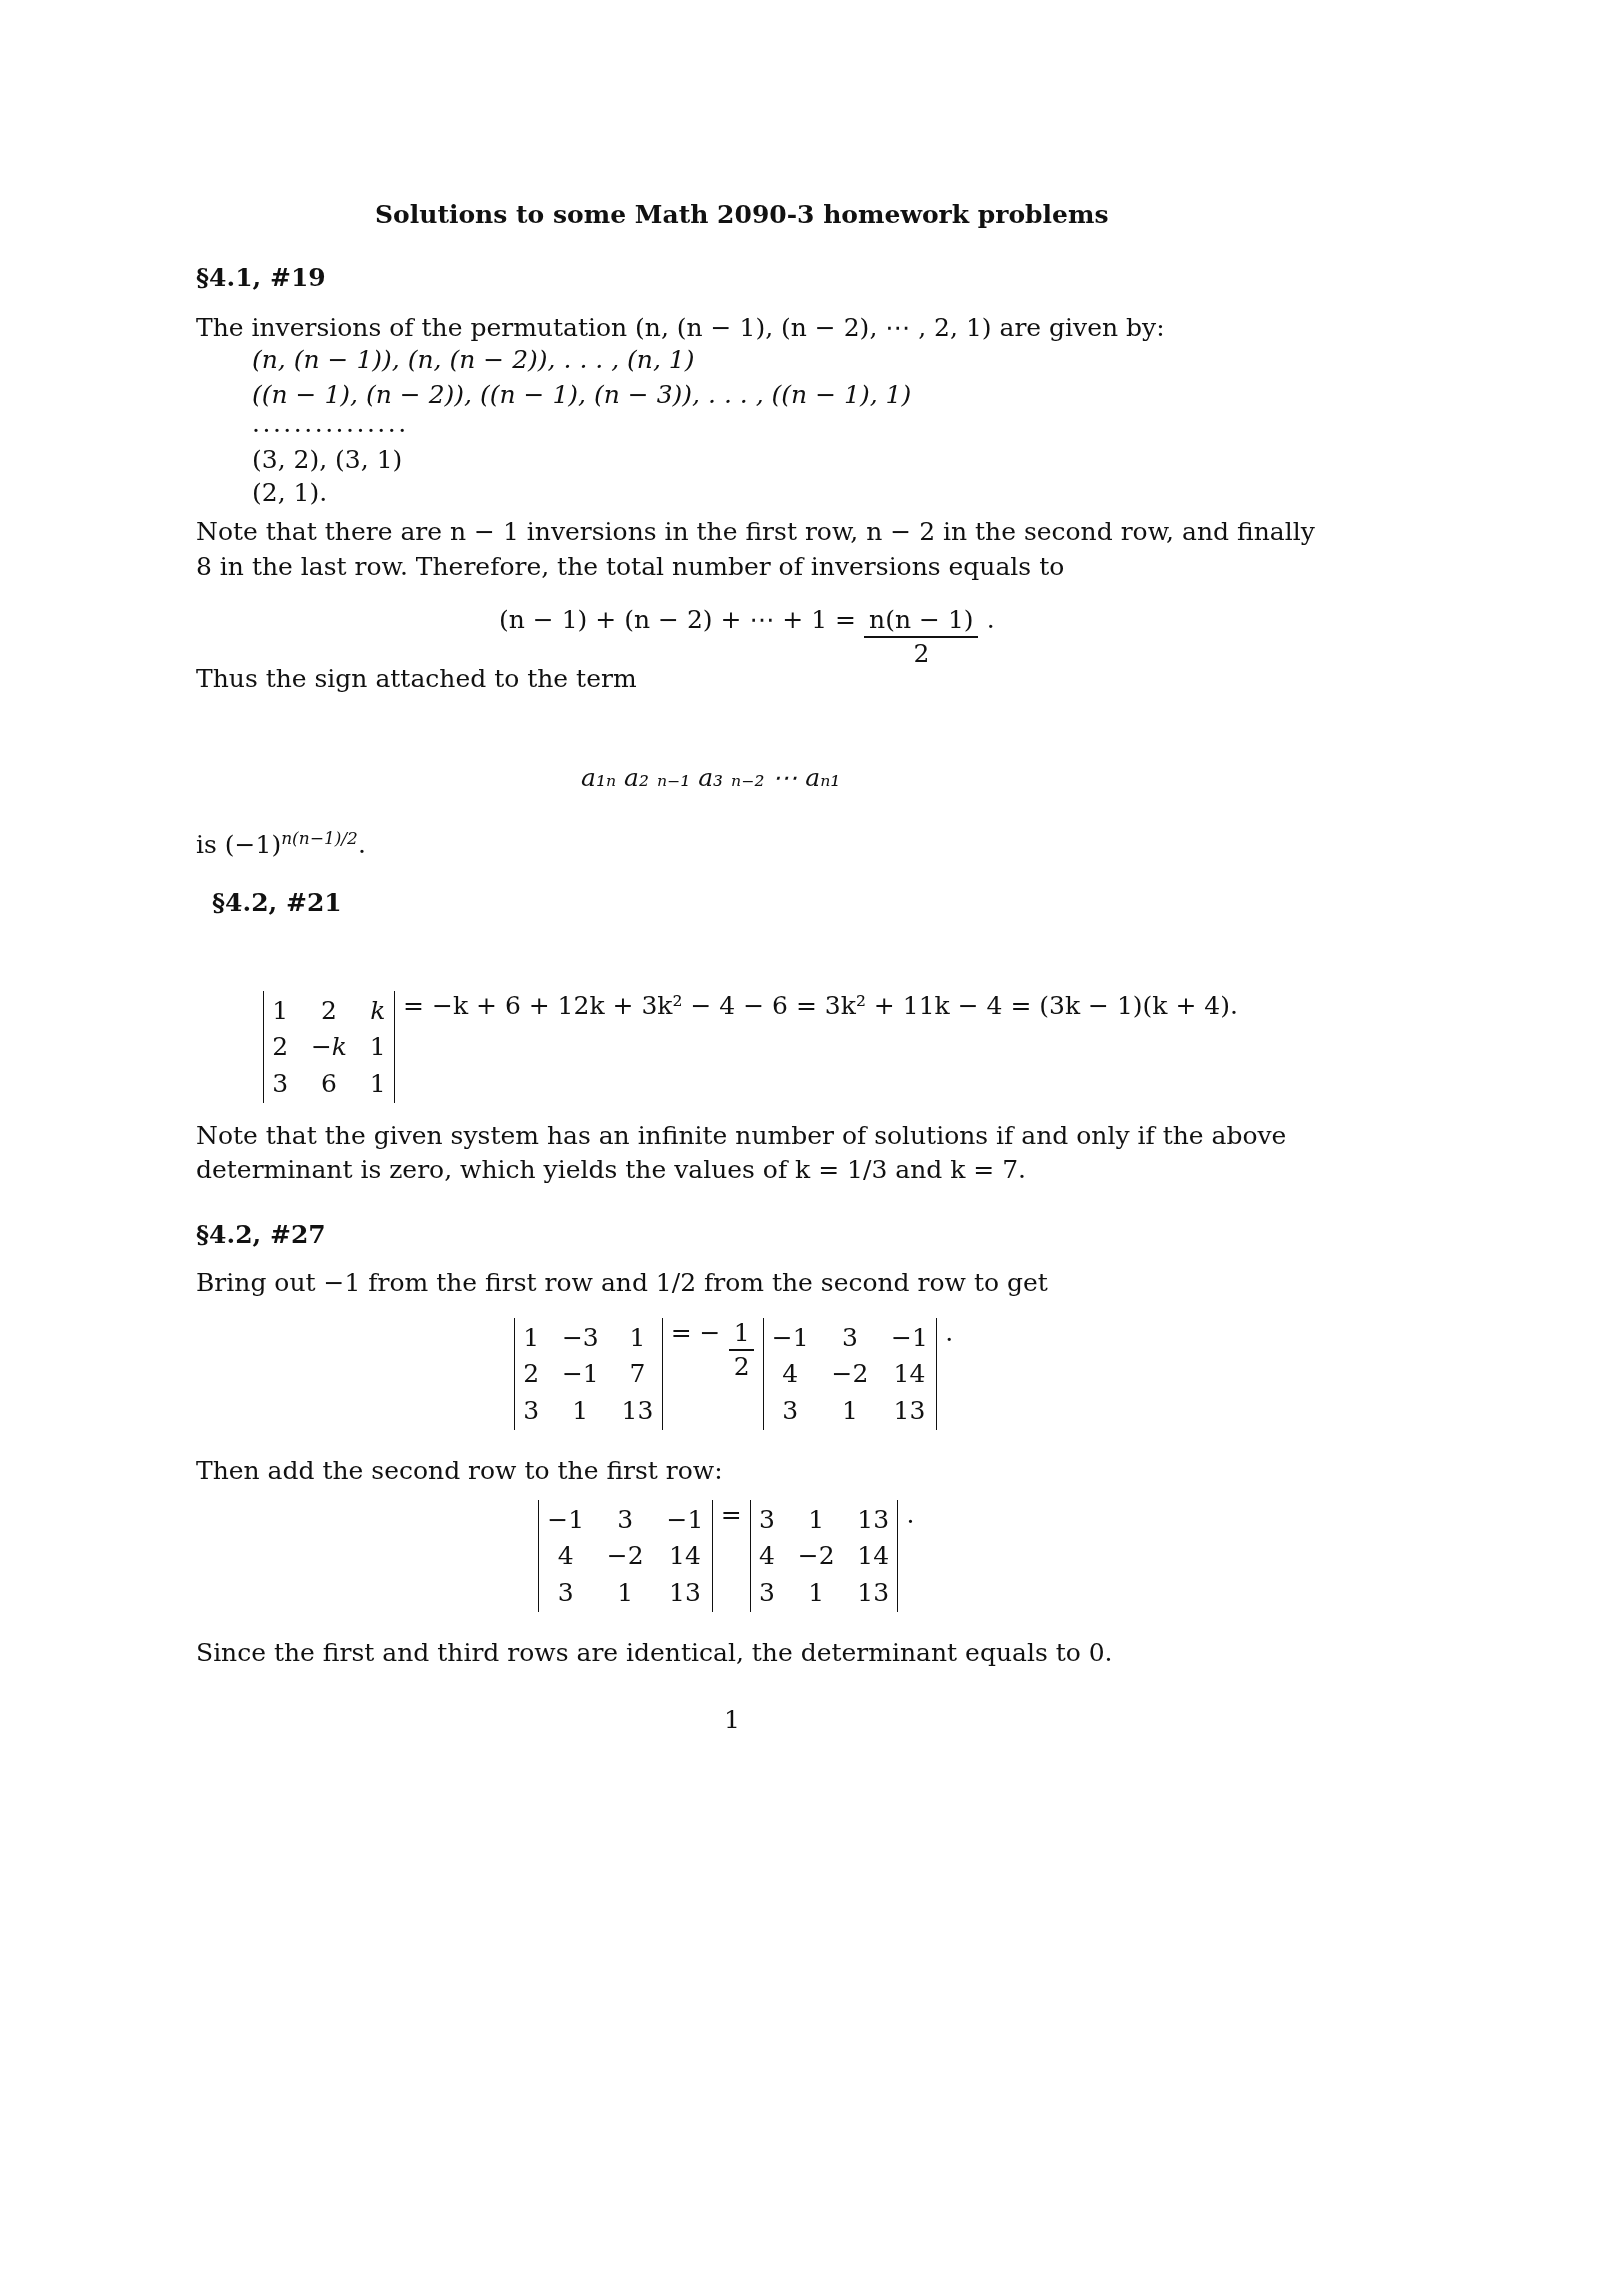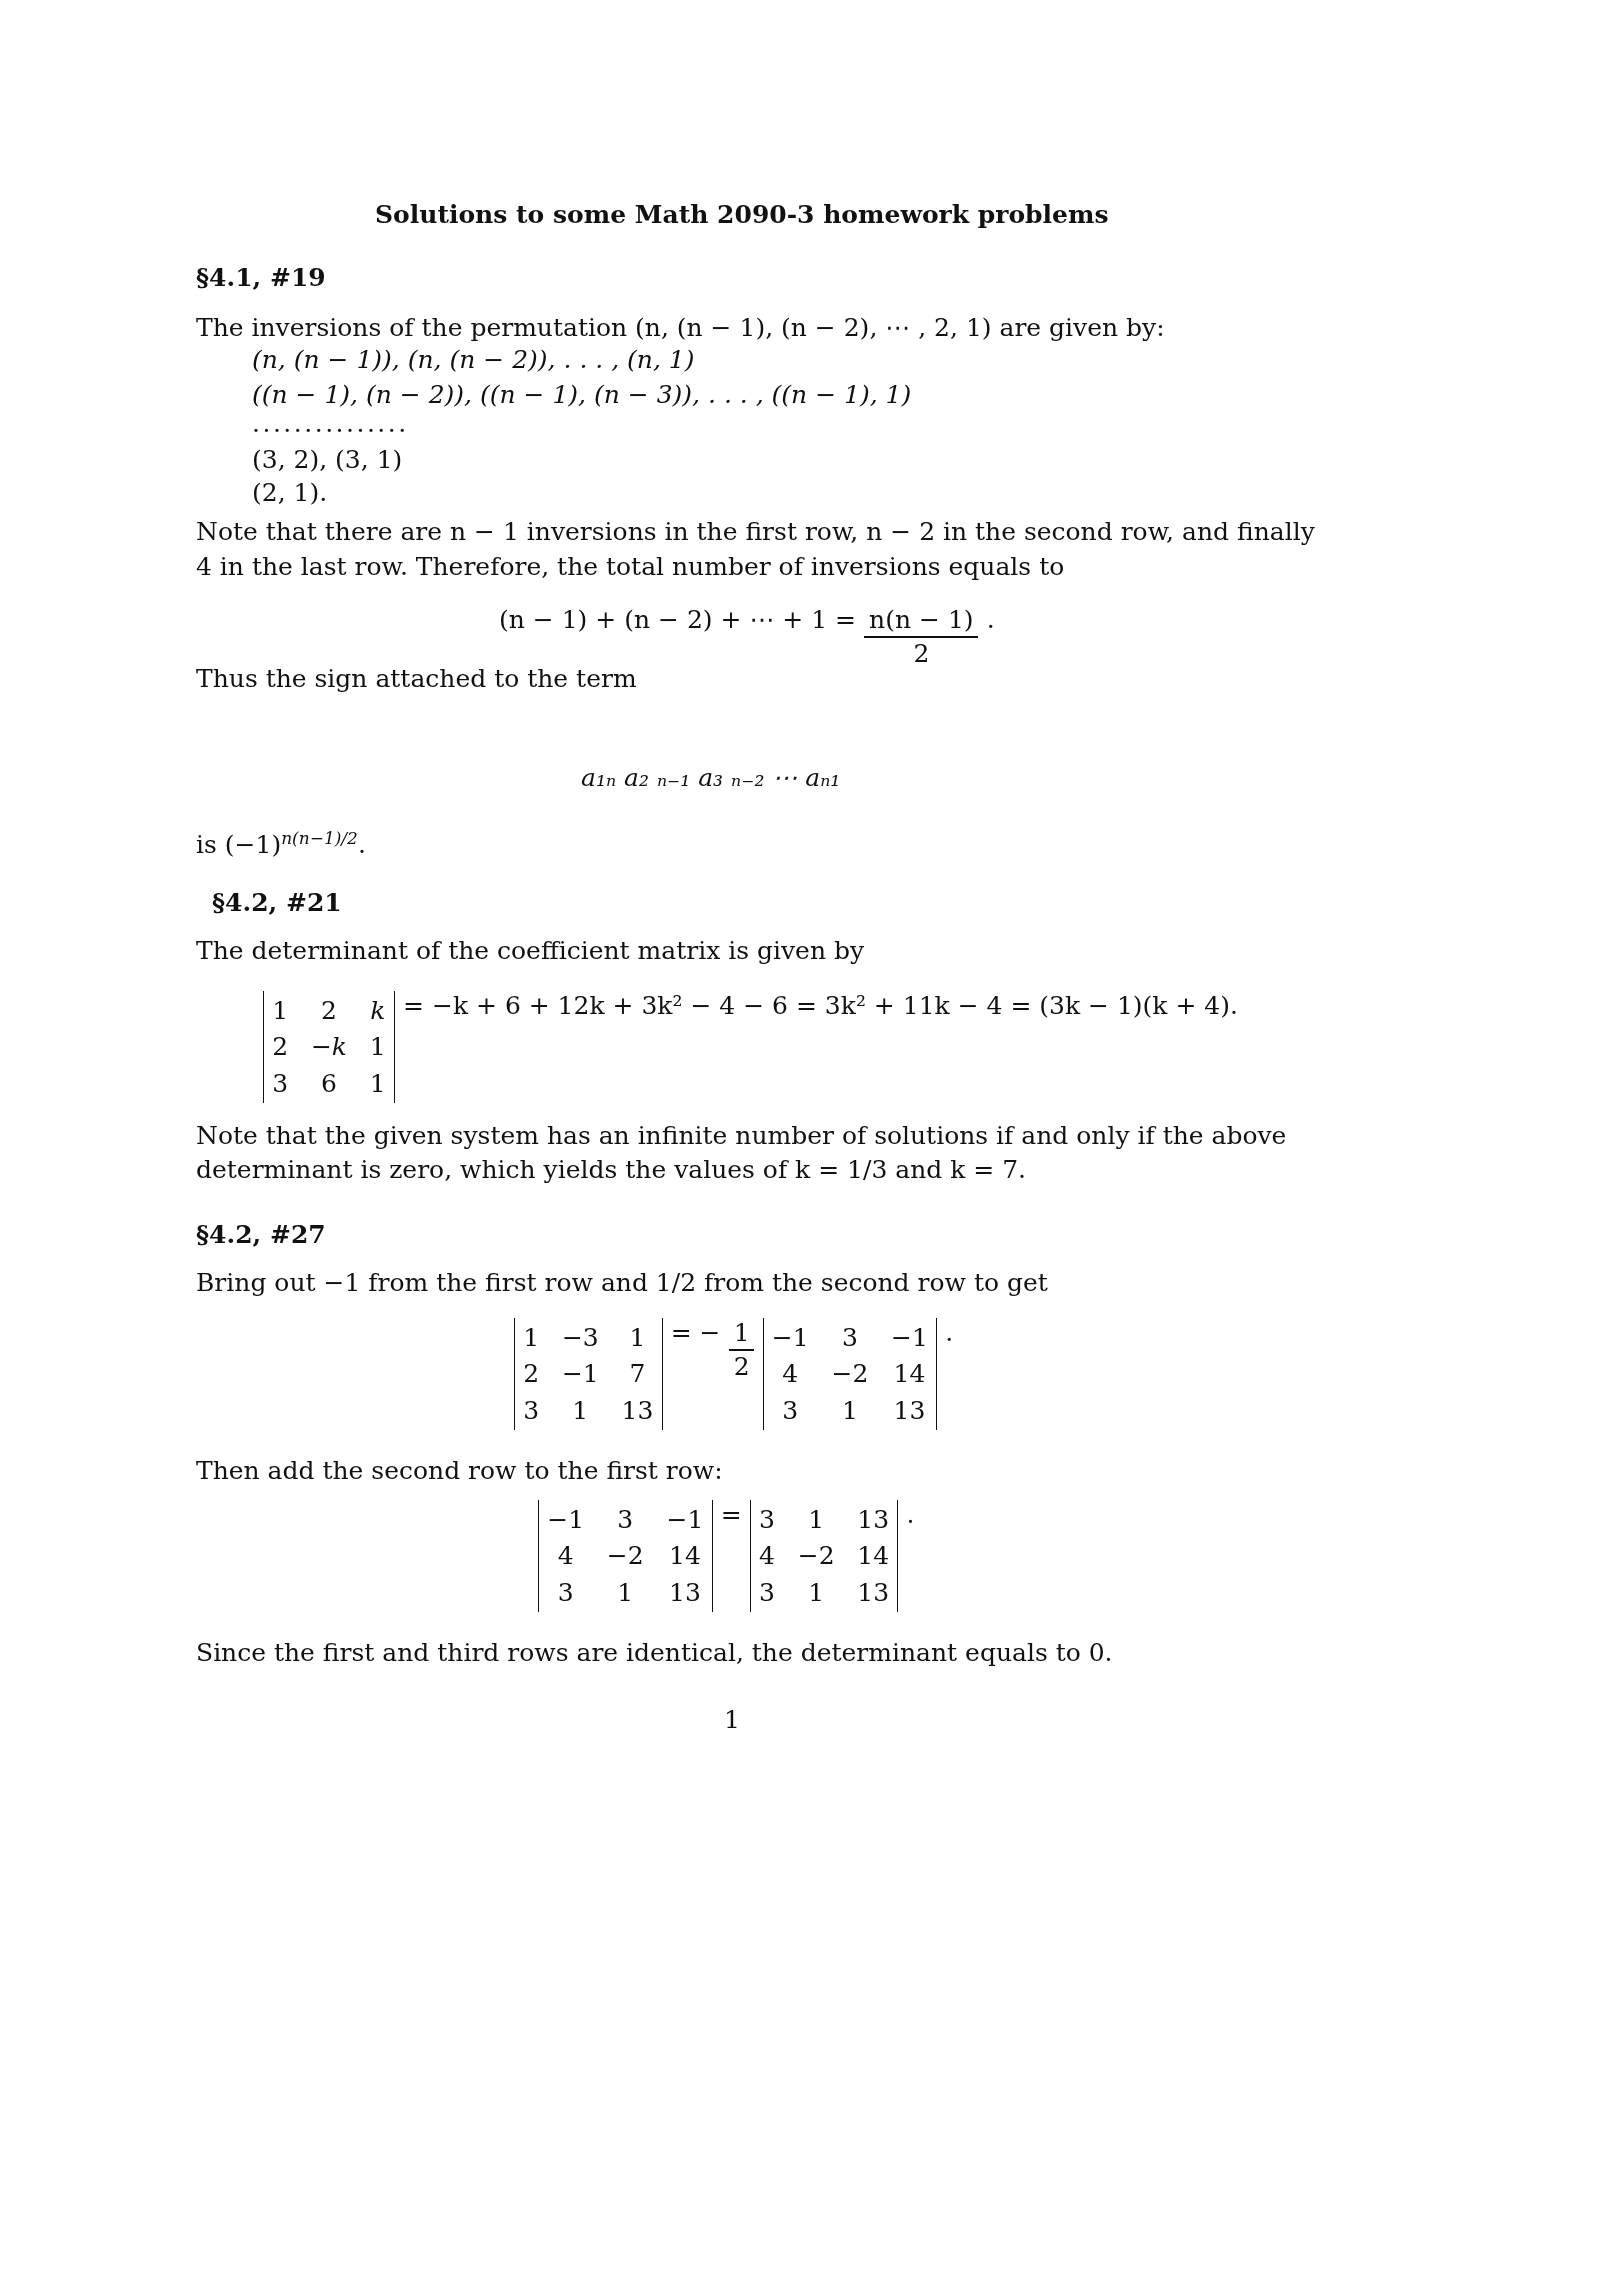--- a/index.html
+++ b/index.html
@@ -29,39 +29,38 @@
   <div class="abs title" style="left:375px; top:200px;">Solutions to some Math 2090-3 homework problems</div>
 
   <div class="abs sec" style="left:196px; top:263px;">§4.1, #19</div>
   <div class="abs txt" style="left:196px; top:311px;">The inversions of the permutation (n, (n − 1), (n − 2), ⋯ , 2, 1) are given by:</div>
   <div class="abs txt m" style="left:252px; top:343px;">(n, (n − 1)), (n, (n − 2)), . . . , (n, 1)</div>
   <div class="abs txt m" style="left:252px; top:378px;">((n − 1), (n − 2)), ((n − 1), (n − 3)), . . . , ((n − 1), 1)</div>
   <div class="abs txt" style="left:252px; top:407px; letter-spacing:2.5px;">...............</div>
   <div class="abs txt" style="left:252px; top:443px;">(3, 2), (3, 1)</div>
   <div class="abs txt" style="left:252px; top:476px;">(2, 1).</div>
   <div class="abs txt" style="left:196px; top:515px;">Note that there are n − 1 inversions in the first row, n − 2 in the second row, and finally</div>
-  <div class="abs txt" style="left:196px; top:550px;">4 in the last row. Therefore, the total number of inversions equals to</div>
+  <div class="abs txt" style="left:196px; top:550px;">8 in the last row. Therefore, the total number of inversions equals to</div>
 
   <div class="abs eqline" style="left:499px; top:605px;">
     <span>(n − 1) + (n − 2) + ⋯ + 1 =</span>
     <span class="frac">
       <span class="num">n(n − 1)</span>
       <span class="den">2</span>
     </span>
     <span>.</span>
   </div>
 
   <div class="abs txt" style="left:196px; top:662px;">Thus the sign attached to the term</div>
   <div class="abs txt m" style="left:581px; top:761px;">a₁ₙ a₂ ₙ₋₁ a₃ ₙ₋₂ ⋯ aₙ₁</div>
   <div class="abs txt" style="left:196px; top:822px;">
     <span>is (−1)</span><sup class="m">n(n−1)/2</sup><span>.</span>
   </div>
 
   <div class="abs sec" style="left:212px; top:888px;text-align:center;">§4.2, #21</div>
-  <div class="abs txt" style="left:196px; top:934px;">The determinant of the coefficient matrix is given by</div>
 
   <div class="abs eqline" style="left:263px; top:991px;">
     <span class="det">
       <table>
         <tbody>
             <tr>
               <td>1</td>
               <td>2</td>
               <td class="m">k</td>
             </tr>

